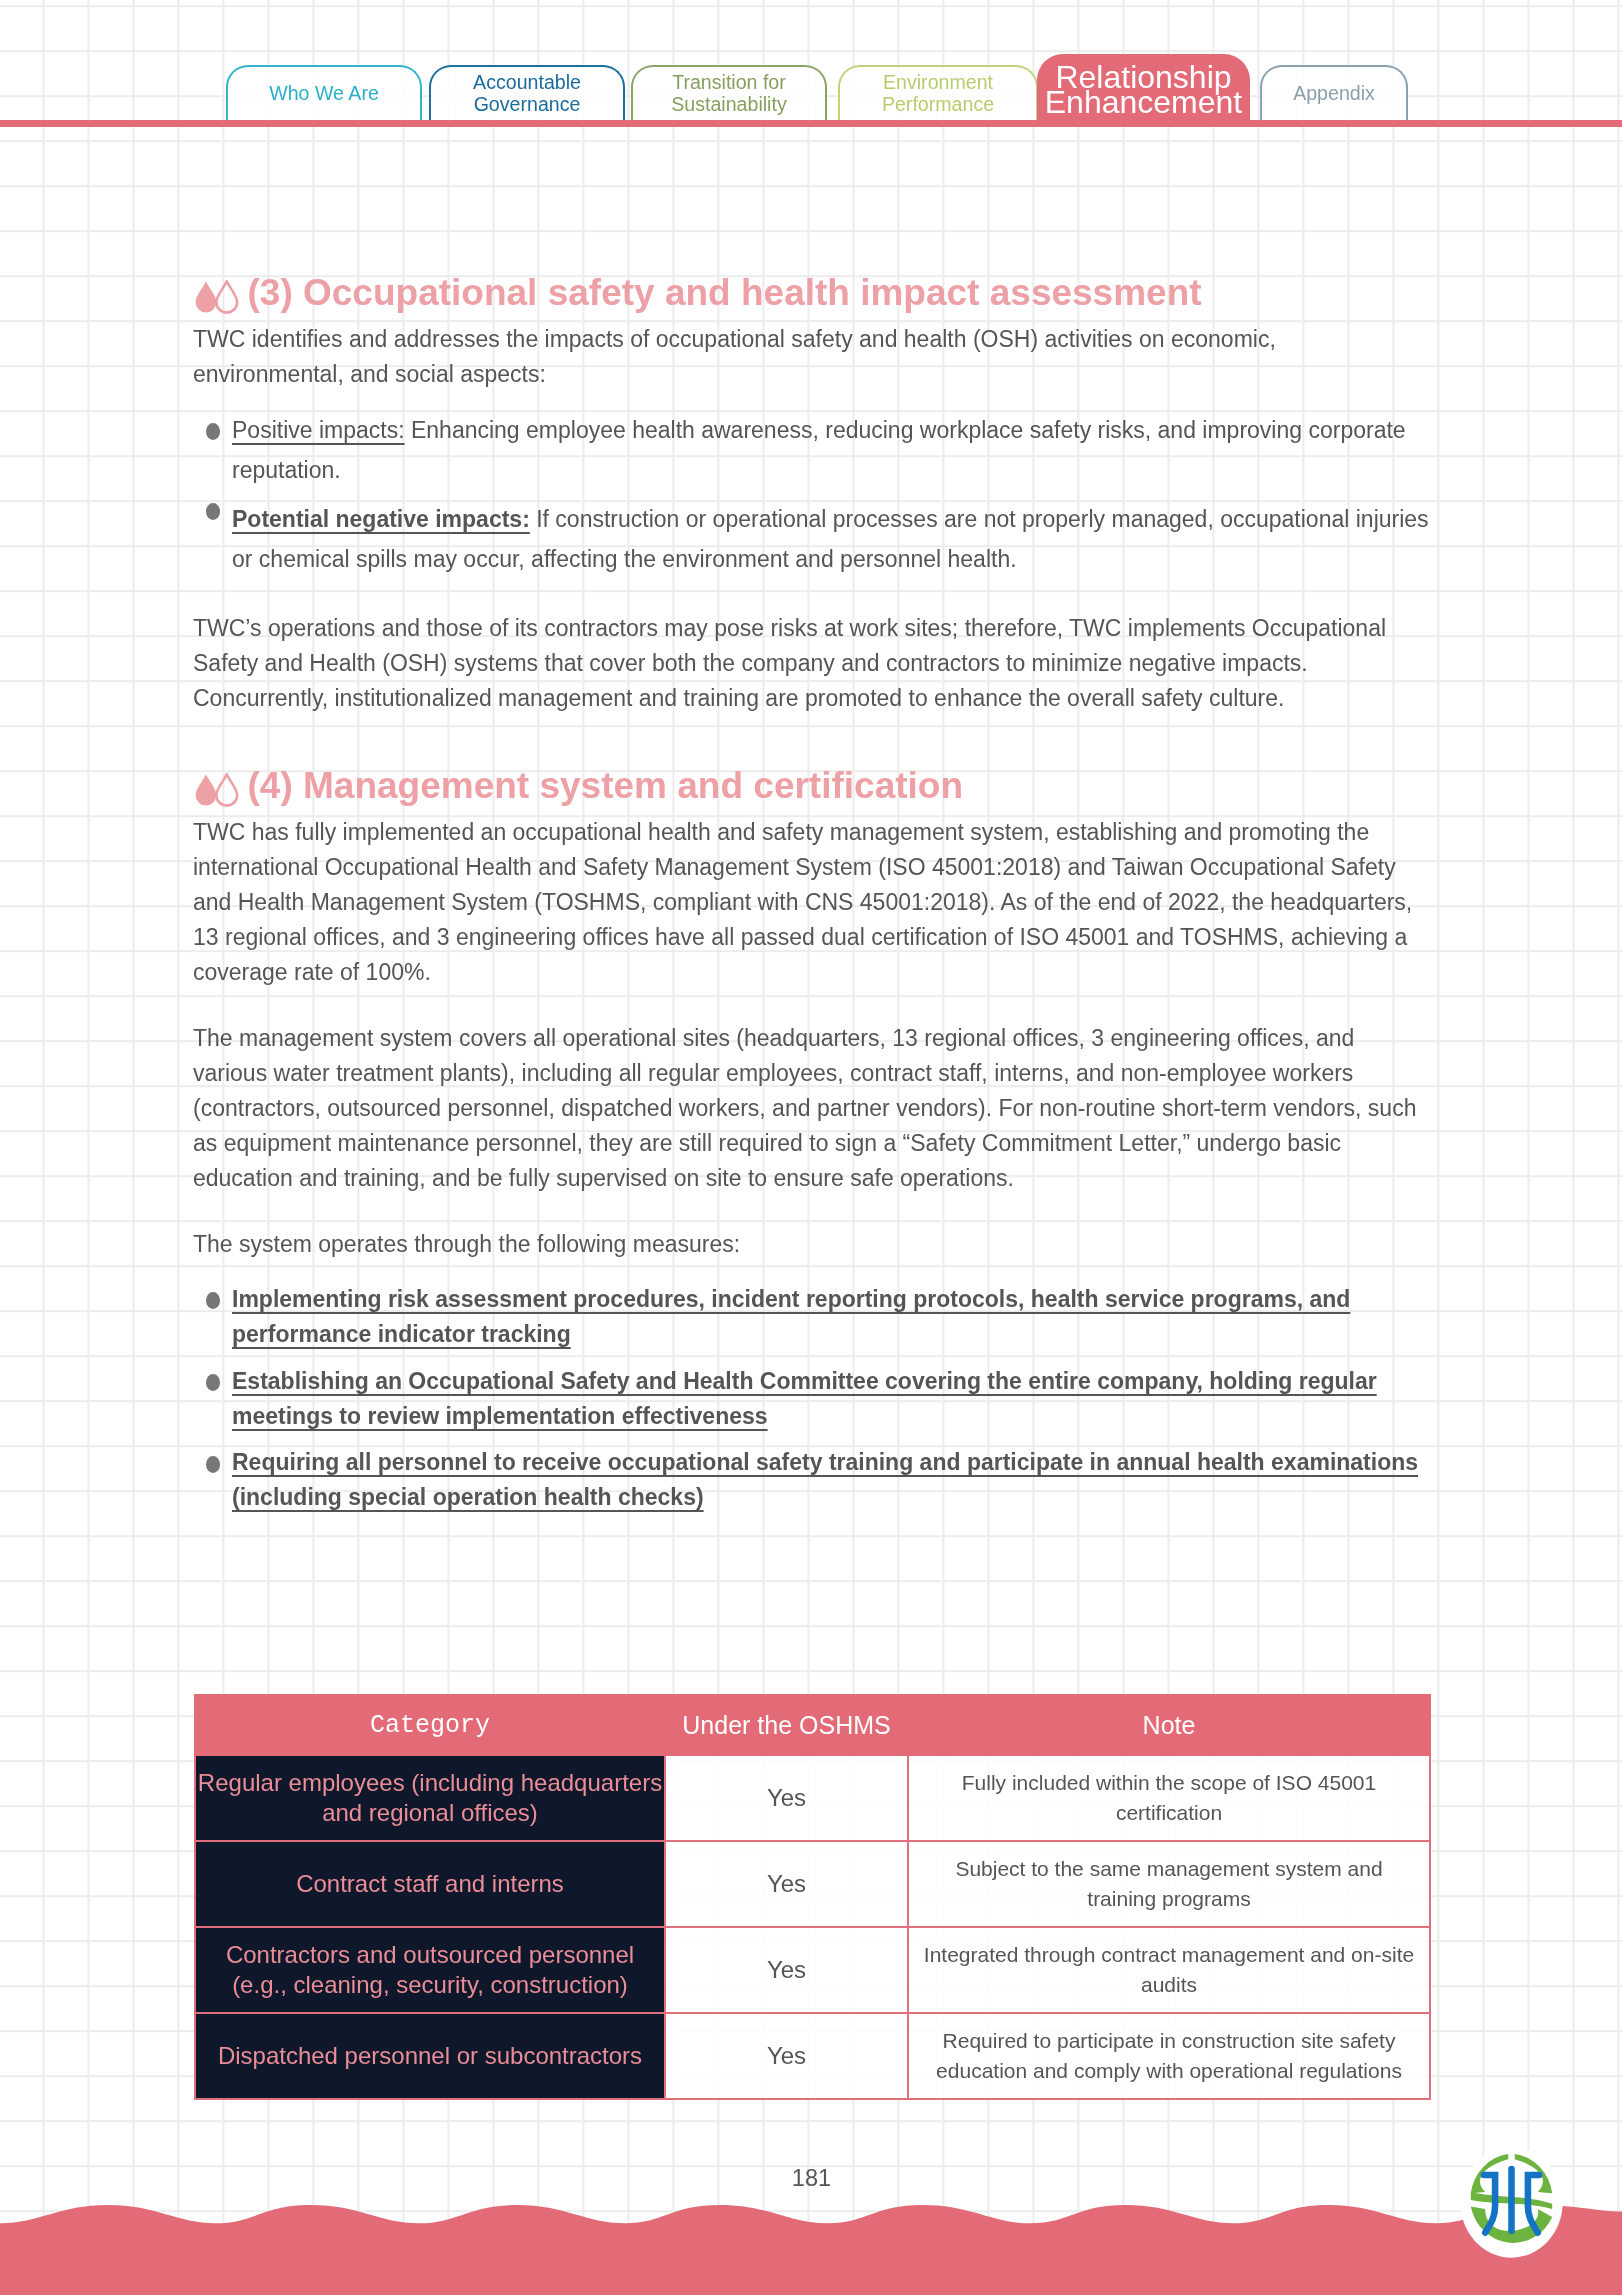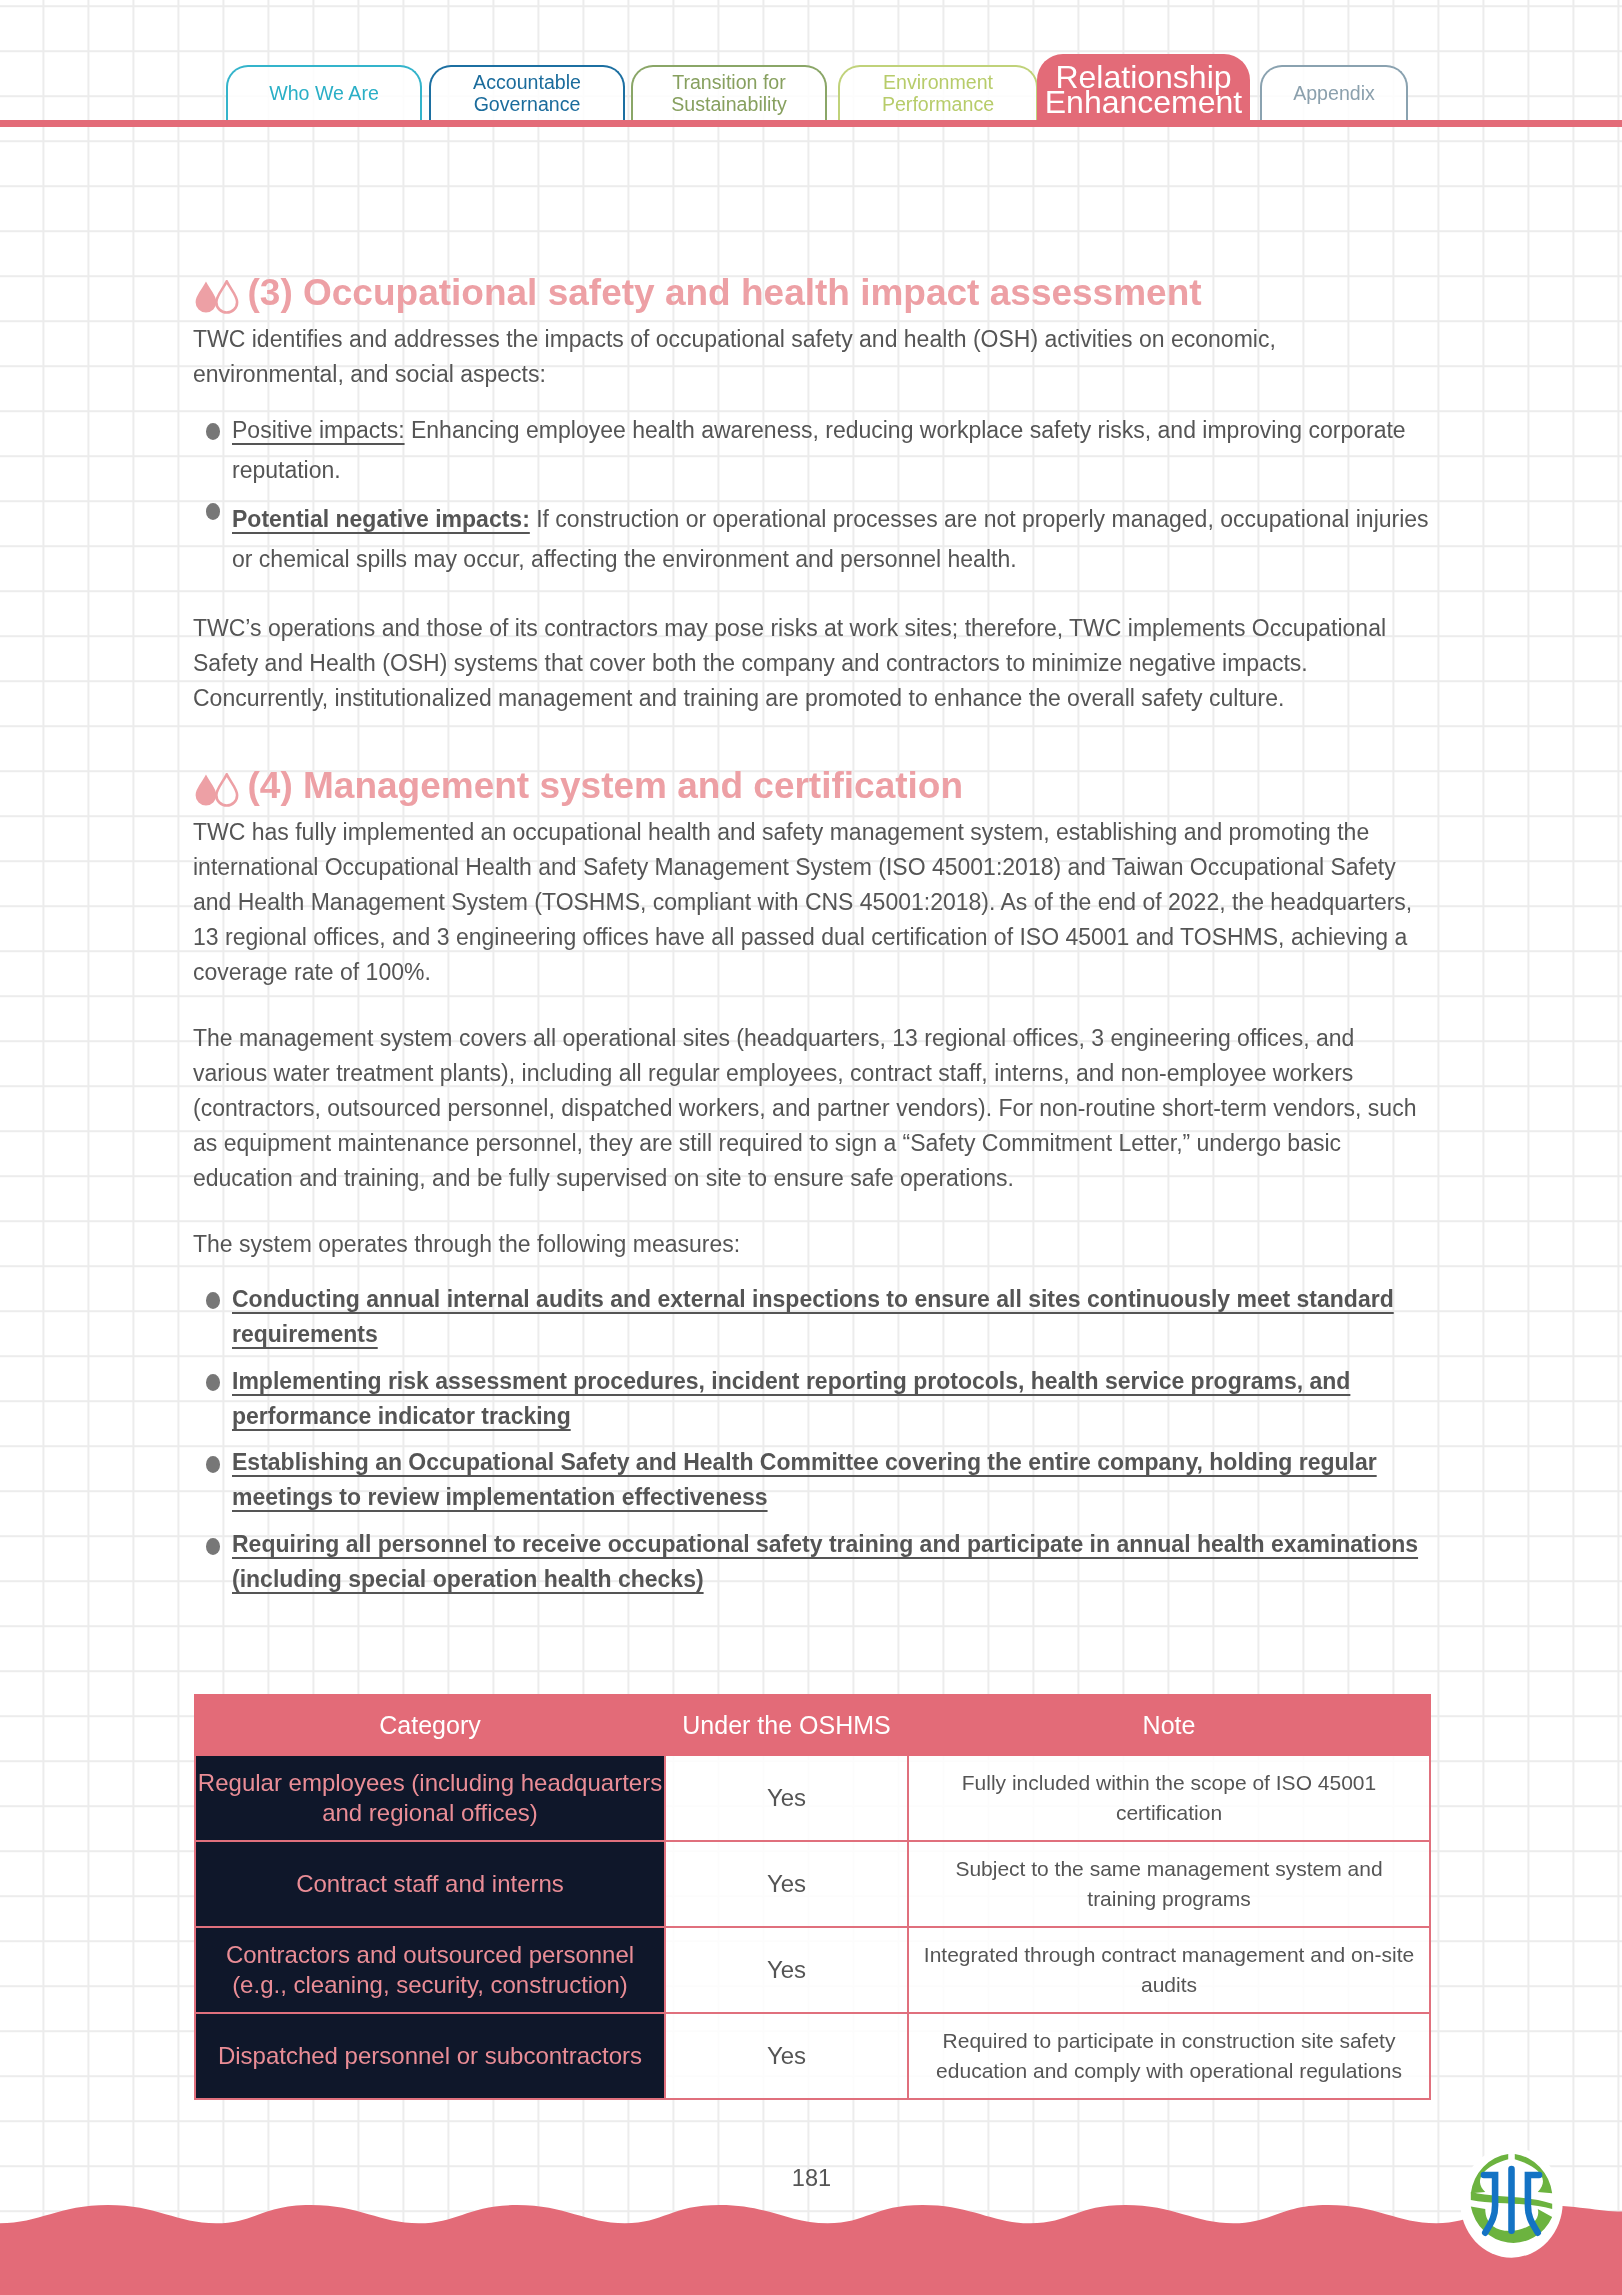--- a/index.html
+++ b/index.html
@@ -57,21 +57,21 @@
 
   
   table.osh {
     position:absolute; left:194px; top:1694px; width:1235px;
     border-collapse:collapse; table-layout:fixed;
   }
   table.osh th {
     background:#e36b78; color:#ffffff; font-size:25px; font-weight:normal;
     height:56px; border:2px solid #e36b78; border-left:2px solid #f3c6cb; text-align:center;
   }
-  table.osh th:first-child { border-left:2px solid #e36b78; }
+  table.osh th:first-child { border-left:2px solid #e36b78;font-family:Liberation Mono, monospace; }
   table.osh td {
     border:2.6px solid #e0707d; height:82px; text-align:center; vertical-align:middle;
     font-size:21.6px; line-height:30px; color:#555; background:rgba(255,255,255,0.85);
   }
   table.osh td.cat { background:#0f172a; color:#ea8d96; font-size:24px; line-height:30px; }
   table.osh td.yes { font-size:24px; }
   table.osh td.note { font-size:21px; line-height:30px; padding:0 13px; }
 
   
   .page-num { position:absolute; left:779px; top:2165px; width:65px; text-align:center; font-size:23.6px; color:#555; }
@@ -154,21 +154,20 @@
       </svg>
     </span>
     <span>(4) Management system and certification</span>
   </h2>
 
   <p class="body" style="margin-top:7.9px;">TWC has fully implemented an occupational health and safety management system, establishing and promoting the international Occupational Health and Safety Management System (ISO 45001:2018) and Taiwan Occupational Safety and Health Management System (TOSHMS, compliant with CNS 45001:2018). As of the end of 2022, the headquarters, 13 regional offices, and 3 engineering offices have all passed dual certification of ISO 45001 and TOSHMS, achieving a coverage rate of 100%.</p>
   <p class="body" style="margin-top:31px;">The management system covers all operational sites (headquarters, 13 regional offices, 3 engineering offices, and various water treatment plants), including all regular employees, contract staff, interns, and non-employee workers (contractors, outsourced personnel, dispatched workers, and partner vendors). For non-routine short-term vendors, such as equipment maintenance personnel, they are still required to sign a “Safety Commitment Letter,” undergo basic education and training, and be fully supervised on site to ensure safe operations.</p>
   <p class="body" style="margin-top:31px;">The system operates through the following measures:</p>
 
   <ul class="bul measures" style="margin-top:19.6px;">
-    <li><span class="dot"></span><span class="u">Conducting annual internal audits and external inspections to ensure all sites continuously meet standard requirements</span></li>
     <li><span class="dot"></span><span class="u">Implementing risk assessment procedures, incident reporting protocols, health service programs, and performance indicator tracking</span></li>
     <li><span class="dot"></span><span class="u">Establishing an Occupational Safety and Health Committee covering the entire company, holding regular meetings to review implementation effectiveness</span></li>
     <li><span class="dot"></span><span class="u">Requiring all personnel to receive occupational safety training and participate in annual health examinations (including special operation health checks)</span></li>
   </ul>
 </div>
 
 <table class="osh">
   <colgroup>
       <col style="width:470px">
       <col style="width:243px">

